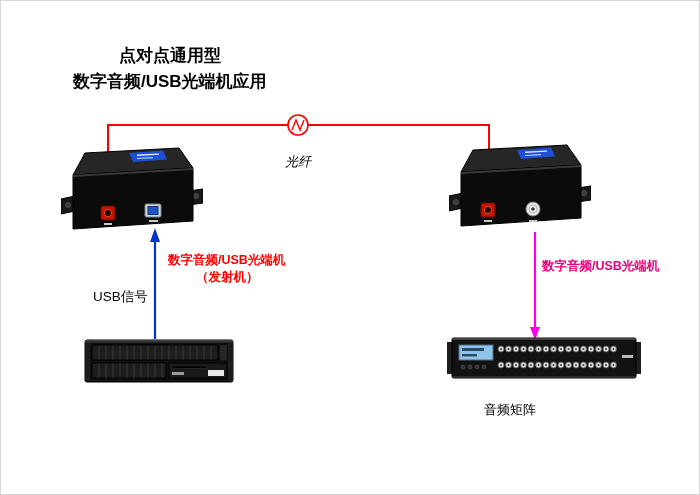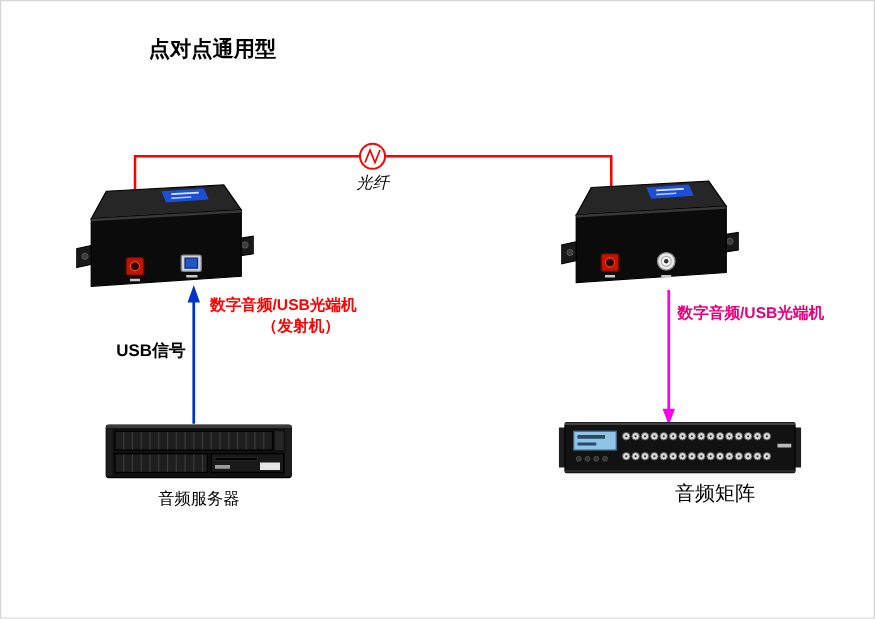--- a/index.html
+++ b/index.html
@@ -13,40 +13,41 @@
   #stage{
     position:relative;
     width:700px;height:495px;
     box-sizing:border-box;
     background:#ffffff;
     border:1px solid #d6d6d6;
     overflow:hidden;
     font-family:"Liberation Sans","DejaVu Sans",sans-serif;
   }
   .abs{position:absolute;}
-  .lbl{position:absolute;color:#000;white-space:nowrap;}
+  .lbl{position:absolute;color:#000;white-space:nowrap;margin-top:16px;}
   .title-block{left:72px;top:26px;font-weight:bold;font-size:17px;line-height:26px;color:#000;}
   .title-line1{padding-left:46px;}
   .fiber-label{left:277px;top:136px;width:40px;text-align:center;font-size:13px;font-style:italic;}
   .tx-label{left:167px;top:235px;color:var(--transmitter-label);font-size:12.5px;font-weight:bold;line-height:17px;}
   .rx-label{left:541px;top:241px;color:var(--receiver-label);font-size:12.5px;font-weight:bold;line-height:17px;}
-  .lbl-line2{padding-left:28px;text-align:center;}
-  .usb-signal{left:92px;top:271px;font-size:13.5px;font-weight:bold;}
+  .lbl-line2{padding-left:28px;}
+  .usb-signal{left:92px;top:271px;font-size:13.5px;font-weight:normal;}
   .audio-signal{left:439px;top:277px;font-size:13.5px;}
   .server-caption{left:98px;top:389px;width:120px;text-align:center;font-size:13px;}
-  .matrix-caption{left:483px;top:384px;width:120px;text-align:right;font-size:16px;}
+  .matrix-caption{left:483px;top:384px;width:120px;text-align:left;font-size:13px;}
   svg{display:block;}
 </style>
 </head>
 <body>
 
 <div id="stage">
 
   <div class="lbl title-block">
     <div class="title-line1">点对点通用型</div>
+    <div class="title-line2">数字音频/USB光端机应用</div>
   </div>
 
   <svg class="abs" style="left:0;top:0;" width="700" height="495" viewBox="0 0 700 495">
 
     <path d="M107,151 L107,124 L488,124 L488,148" fill="none" style="stroke:var(--fiber-line)" stroke-width="2"></path>
 
     <g>
       <circle cx="297" cy="124" r="10" fill="#ffffff" style="stroke:var(--fiber-line)" stroke-width="1.6"></circle>
       <path d="M291,129 L295,119 L299,129 L303,119" fill="none" style="stroke:var(--fiber-line)" stroke-width="1.4"></path>
     </g>
@@ -147,21 +148,20 @@
       <rect x="8" y="26" width="74" height="15" fill="#1e1e1e" stroke="#000"></rect>
       <path d="M15 26.5V40.5M22 26.5V40.5M29 26.5V40.5M36 26.5V40.5M43 26.5V40.5M50 26.5V40.5M57 26.5V40.5M64 26.5V40.5M71 26.5V40.5M78 26.5V40.5" stroke="#3a3a3a" stroke-width="1" fill="none"></path>
     </g>
     <g>
       <rect x="85" y="26" width="58" height="15" fill="#191919" stroke="#000"></rect>
       <rect x="88" y="29" width="34" height="2.2" fill="#000" stroke="#333" stroke-width="0.5"></rect>
       <rect x="124" y="33" width="16" height="6" fill="#e6e6e6"></rect>
       <rect x="88" y="35" width="12" height="3" fill="#9a9a9a"></rect>
     </g>
   </svg>
-  <div class="lbl server-caption">音频服务器</div>
 
   <svg class="abs" style="left:446px;top:335px;" width="194" height="44" viewBox="0 0 194 44">
     <defs>
       <g id="knob">
           <circle r="3" fill="#d9d9d9" stroke="#555" stroke-width="0.7"></circle>
           <circle r="0.9" fill="#333"></circle>
         </g>
     </defs>
     <rect x="0" y="6" width="7" height="32" fill="#1e1e1e"></rect>
     <rect x="187" y="6" width="7" height="32" fill="#1e1e1e"></rect>

